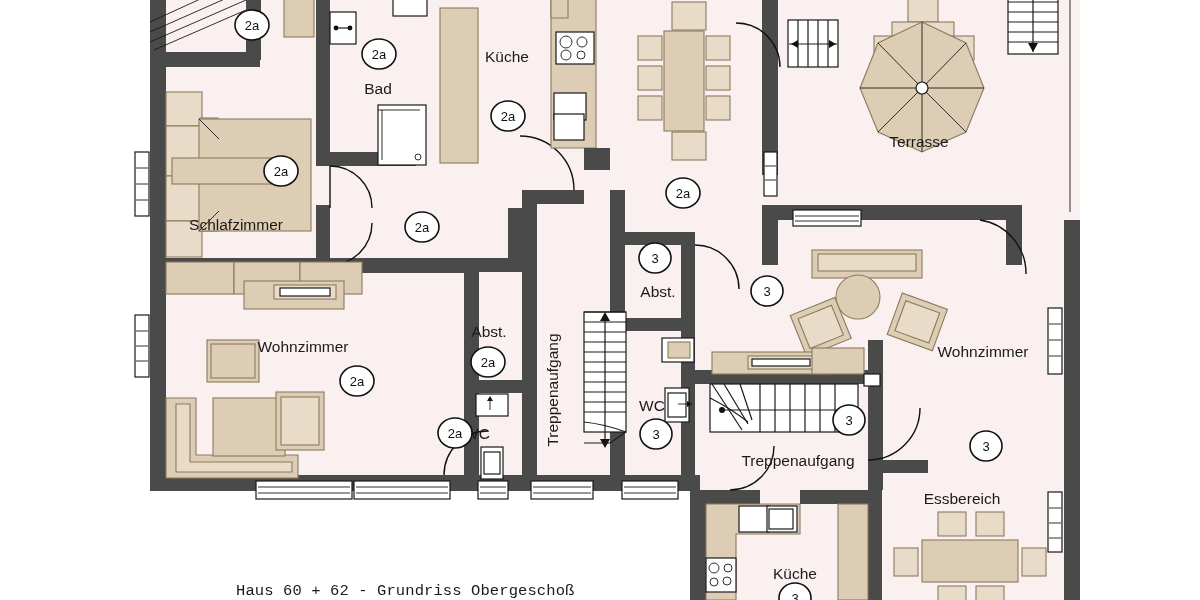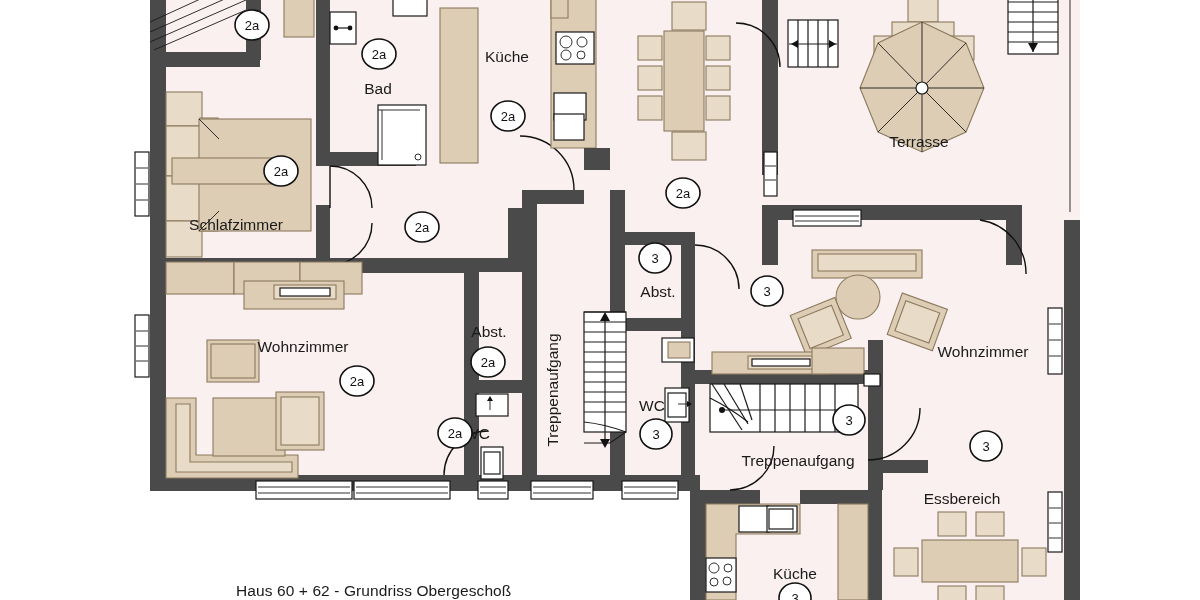--- a/index.html
+++ b/index.html
@@ -1,20 +1,20 @@
 <!DOCTYPE html>
 <html><head>
 <meta charset="utf-8">
 <style>
   html,body{margin:0;padding:0;background:#ffffff;}
   body{font-family:"Liberation Sans", sans-serif;}
   #stage{position:relative;width:1200px;height:600px;background:#ffffff;overflow:hidden;}
   #plan{position:absolute;left:0;top:0;width:1200px;height:600px;}
   .cap{position:absolute;left:236px;top:540px;font-size:15.5px;color:#1a1a1a;line-height:20.5px;white-space:pre;}
-  .cap div{letter-spacing:.1px;}
+  .cap div{letter-spacing:.1px;font-family:Liberation Mono, monospace;}
 </style>
 </head>
 <body>
 
 <div id="stage">
 
 <svg id="plan" viewBox="0 0 1200 600" xmlns="http://www.w3.org/2000/svg">
   <defs>
     <style>
       .fl{fill:#fbf0f0;}

